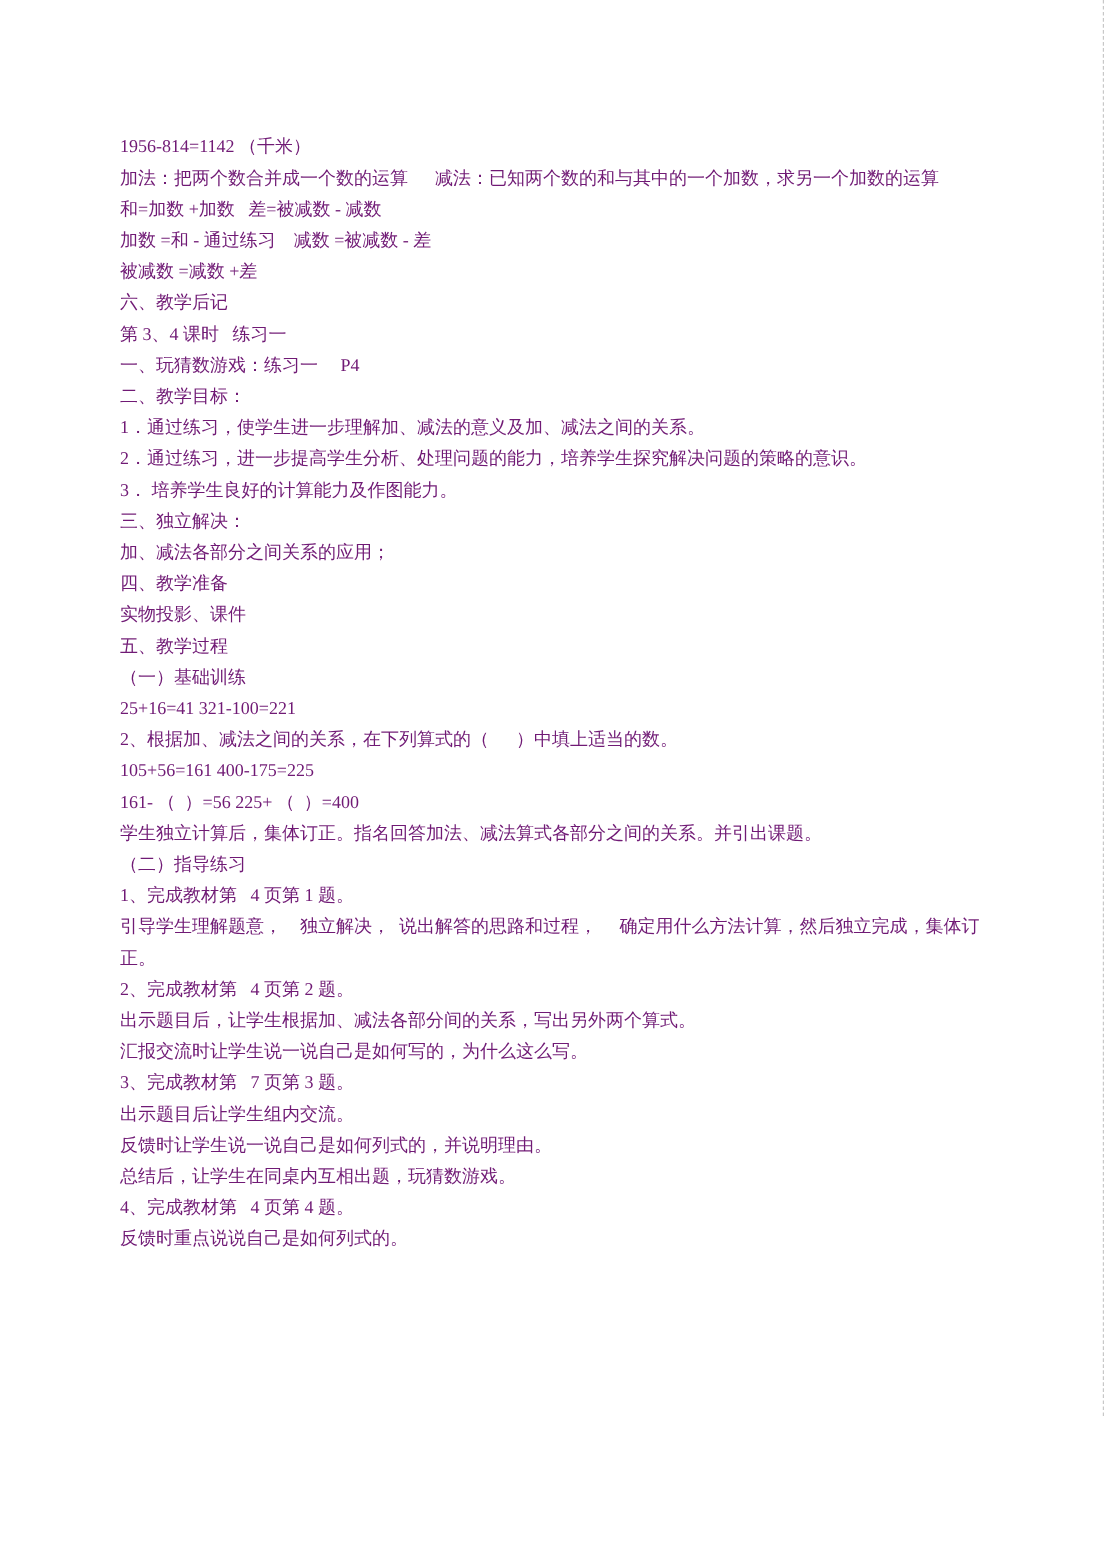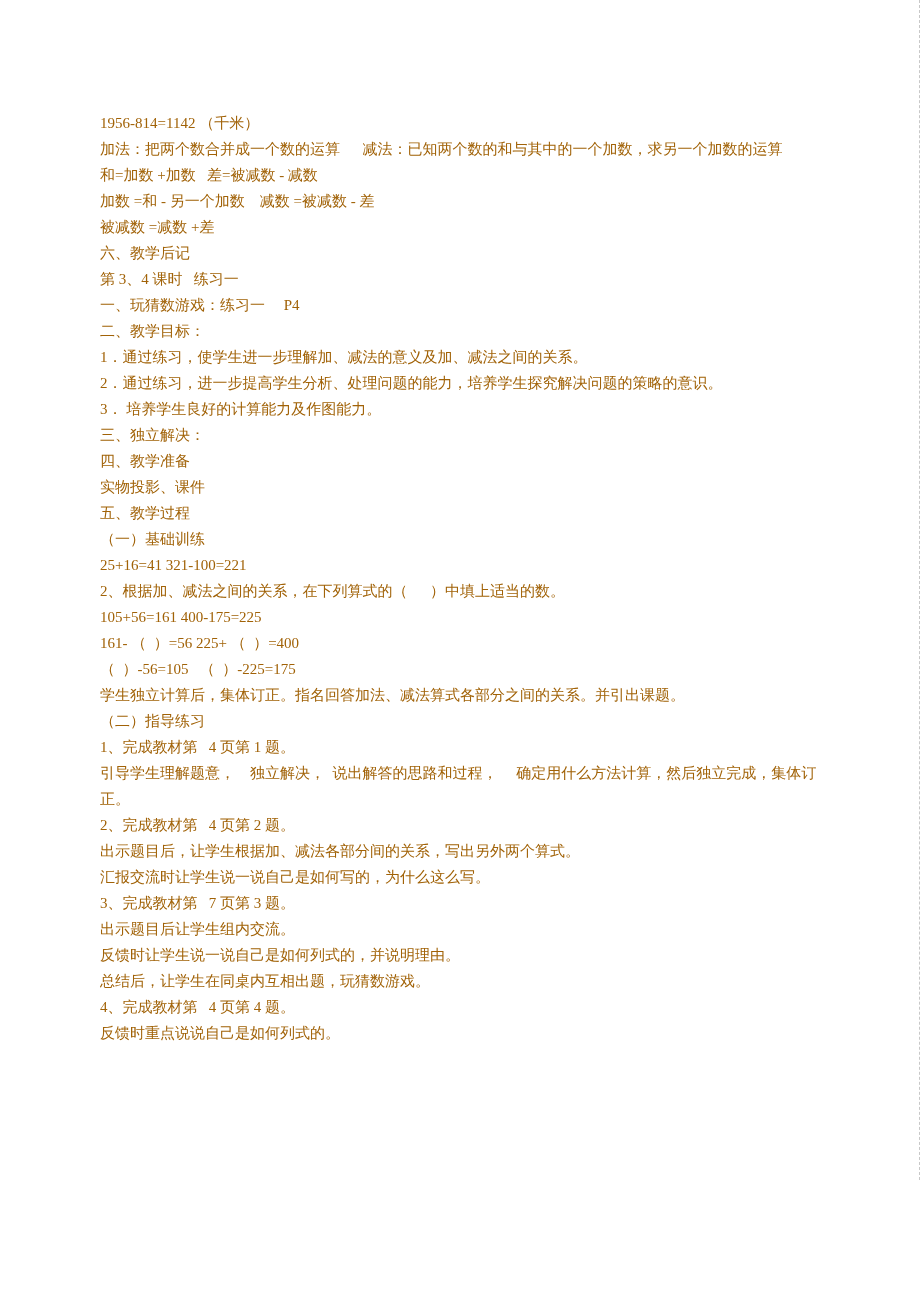--- a/index.html
+++ b/index.html
@@ -11,51 +11,51 @@
   }
   .page {
     padding: 110px 100px 60px 100px;
     border-right: 1px dashed #c8c8c8;
     min-height: 1180px;
     box-sizing: border-box;
   }
   .line {
     font-size: 15px;
     line-height: 26px;
-    color: #a16207;
+    color: #701a75;
     white-space: pre-wrap;
   }
 </style>
 </head>
 <body>
 
 <div class="page">
   <div class="line">1956-814=1142 （千米）</div>
   <div class="line">加法：把两个数合并成一个数的运算      减法：已知两个数的和与其中的一个加数，求另一个加数的运算</div>
   <div class="line">和=加数 +加数   差=被减数 - 减数</div>
-  <div class="line">加数 =和 - 另一个加数    减数 =被减数 - 差</div>
+  <div class="line">加数 =和 - 通过练习    减数 =被减数 - 差</div>
   <div class="line">被减数 =减数 +差</div>
   <div class="line">六、教学后记</div>
   <div class="line"></div>
   <div class="line">第 3、4 课时   练习一</div>
   <div class="line">一、玩猜数游戏：练习一     P4</div>
   <div class="line">二、教学目标：</div>
   <div class="line">1．通过练习，使学生进一步理解加、减法的意义及加、减法之间的关系。</div>
   <div class="line">2．通过练习，进一步提高学生分析、处理问题的能力，培养学生探究解决问题的策略的意识。</div>
   <div class="line">3． 培养学生良好的计算能力及作图能力。</div>
   <div class="line">三、独立解决：</div>
+  <div class="line">加、减法各部分之间关系的应用；</div>
   <div class="line">四、教学准备</div>
   <div class="line">实物投影、课件</div>
   <div class="line">五、教学过程</div>
   <div class="line">（一）基础训练</div>
   <div class="line">25+16=41 321-100=221</div>
   <div class="line">2、根据加、减法之间的关系，在下列算式的（      ）中填上适当的数。</div>
   <div class="line">105+56=161 400-175=225</div>
   <div class="line">161- （  ）=56 225+ （  ）=400</div>
-  <div class="line">（  ）-56=105   （  ）-225=175</div>
   <div class="line">学生独立计算后，集体订正。指名回答加法、减法算式各部分之间的关系。并引出课题。</div>
   <div class="line">（二）指导练习</div>
   <div class="line">1、完成教材第   4 页第 1 题。</div>
   <div class="line">引导学生理解题意，    独立解决，  说出解答的思路和过程，     确定用什么方法计算，然后独立完成，集体订正。</div>
   <div class="line">2、完成教材第   4 页第 2 题。</div>
   <div class="line">出示题目后，让学生根据加、减法各部分间的关系，写出另外两个算式。</div>
   <div class="line">汇报交流时让学生说一说自己是如何写的，为什么这么写。</div>
   <div class="line">3、完成教材第   7 页第 3 题。</div>
   <div class="line">出示题目后让学生组内交流。</div>
   <div class="line">反馈时让学生说一说自己是如何列式的，并说明理由。</div>

